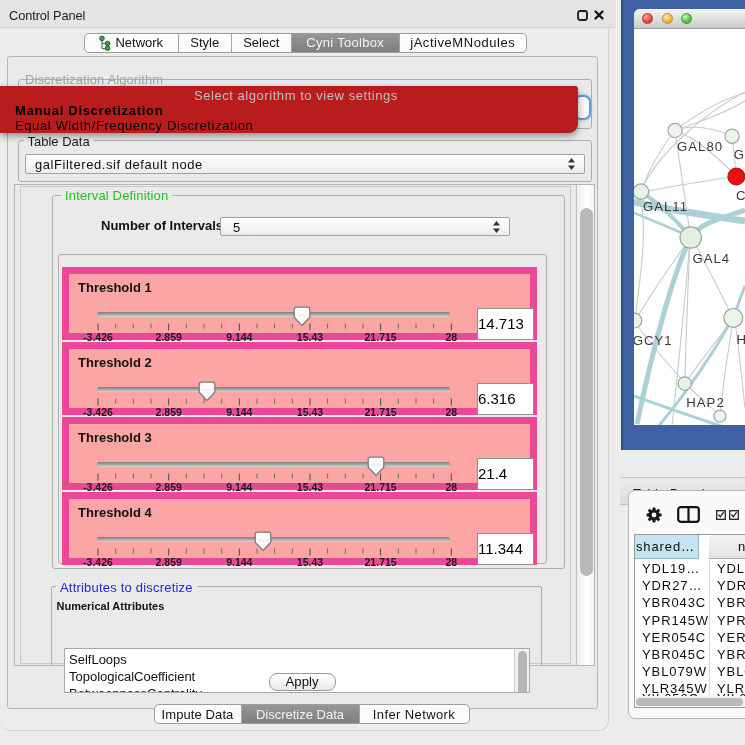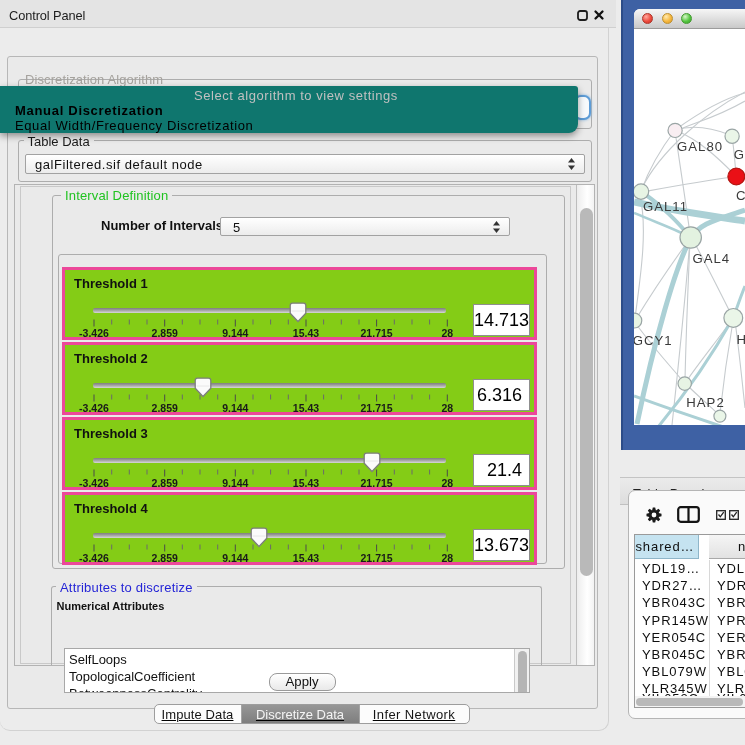--- a/index.html
+++ b/index.html
@@ -19,34 +19,34 @@
 
 #content{left:7px;top:56px;width:591px;height:653px;background:#eaeaea;border:1px solid #b7b7b7;border-radius:3px;}
 
 .grp{position:absolute;border:1px solid #adadad;border-radius:3px;box-shadow:inset 0 0 0 0 #fff;}
 .gtitle{position:absolute;font-size:13px;background:#eaeaea;padding:0 4px;white-space:nowrap;}
 
 .combo{position:absolute;background:linear-gradient(#ffffff,#ececec);border:1px solid #a2a2a2;border-radius:2px;}
 .combo .txt{position:absolute;left:12px;top:50%;transform:translateY(-50%);font-size:13px;color:#101010;white-space:nowrap;}
 .combo svg{position:absolute;right:8px;top:50%;transform:translateY(-50%);}
 
-.tpanel{position:absolute;left:62px;width:475px;height:73px;background:#84cc16;border:3px solid #ec4899;}
+.tpanel{position:absolute;left:62px;width:475px;height:73px;background:#fca5a5;border:7px solid #ec4899;}
 .tlabel{position:absolute;left:9px;top:6px;font-size:13px;font-weight:bold;color:#111;}
 .track{position:absolute;left:28px;top:38px;width:353px;height:5px;border-radius:2px;
  background:linear-gradient(#7f7f7f,#9d9d9d 40%,#d7d7d7);}
 .vbox{position:absolute;left:408px;top:34px;width:57px;height:32px;background:#fff;border:1px solid #8f8f8f;
- font-size:18px;color:#000;text-align:right;line-height:30px;padding-right:7px;}
+ font-size:15px;color:#000;text-align:left;line-height:30px;padding-right:7px;}
 .ticks{position:absolute;left:0;top:0;}
 .tklbl{position:absolute;font-size:10.5px;font-weight:bold;color:#1a1a1a;top:57px;transform:translateX(-50%);white-space:nowrap;}
 .thumb{position:absolute;top:32px;}
 
 .vsb{position:absolute;background:linear-gradient(to right,#ededed,#ffffff 60%,#f3f3f3);}
 .vsb .th{position:absolute;left:2.5px;width:13px;background:#b9b9b9;border-radius:7px;}
 
-#popup{left:0;top:86px;width:578px;height:47px;background:#0f766e;border-radius:0 3px 9px 0;
+#popup{left:0;top:86px;width:578px;height:47px;background:#b91c1c;border-radius:0 3px 9px 0;
  box-shadow:0 3px 7px rgba(0,0,0,.4);z-index:50;}
 
 #blueframe{left:621px;top:0;width:124px;height:450px;background:#3e61a4;border-left:2px solid #2c4c88;}
 #macwin{left:634px;top:9px;width:111px;height:416px;background:#fff;border-radius:6px 0 0 0;}
 #mactb{left:634px;top:9px;width:111px;height:20px;background:linear-gradient(#f6f6f6,#c9c9c9);
  border-radius:6px 0 0 0;border-bottom:1px solid #9c9c9c;}
 .tl{position:absolute;top:12.5px;width:11px;height:11px;border-radius:50%;}
 #tpbar{left:620px;top:477px;width:125px;height:28px;background:linear-gradient(#ebebeb,#dddddd);
  border-top:1px solid #c4c4c4;border-bottom:1px solid #c0c0c0;}
 #tpbar .t{position:absolute;left:13px;top:8px;font-size:13px;letter-spacing:0.35px;color:#222;}
@@ -60,20 +60,32 @@
       <span class="t">Control Panel</span>
  <svg class="abs" style="left:577px;top:10px" width="11" height="11" viewBox="0 0 11 11">
         <rect x="1" y="1" width="9" height="9" rx="2.2" fill="none" stroke="#1c1c1c" stroke-width="1.8"></rect>
       </svg>
  <svg class="abs" style="left:593px;top:9px" width="12" height="12" viewBox="0 0 12 12">
         <path d="M2.5 2.5 L9.5 9.5 M9.5 2.5 L2.5 9.5" stroke="#111" stroke-width="2.3" stroke-linecap="round"></path>
       </svg>
 </div>
 <div class="abs" id="content"></div>
 
+<div class="seg" style="left:84px;top:32.5px;height:20px;">
+ <div class="s" style="width:93.5px;"><svg width="12" height="16" viewBox="0 0 13 17" style="margin-right:4px">
+          <path d="M3.2 4 V14.5 M3.2 9 H8.8 M3.2 14.5 H8.8" stroke="#67707e" stroke-width="1.3" fill="none"></path>
+          <circle cx="3.2" cy="3.5" r="2.5" fill="#42a04b" stroke="#20621f"></circle>
+          <circle cx="9.3" cy="9" r="2.5" fill="#42a04b" stroke="#20621f"></circle>
+          <circle cx="9.3" cy="14.2" r="2.5" fill="#42a04b" stroke="#20621f"></circle>
+        </svg>Network</div>
+ <div class="s" style="width:53.5px">Style</div>
+ <div class="s" style="width:59.5px">Select</div>
+ <div class="s sel" style="width:108.5px;letter-spacing:0.3px;">Cyni Toolbox</div>
+ <div class="s" style="width:125.5px;letter-spacing:0.55px;">jActiveMNodules</div>
+</div>
 
 <div class="grp" style="left:17.5px;top:79px;width:574.5px;height:50px;"></div>
 <div class="gtitle" style="left:21px;top:72px;letter-spacing:0.1px;color:#a5a29d;background:transparent;">Discretization Algorithm</div>
 <div class="abs" style="left:574px;top:95px;width:17px;height:25px;border:2.5px solid #5e9cd6;border-radius:7px;background:#f7fafc;box-shadow:0 0 3px #7fb2de;"></div>
 
 <div class="grp" style="left:17.5px;top:140px;width:574.5px;height:42px;"></div>
 <div class="gtitle" style="left:23.5px;top:133.5px;color:#1a1a1a;">Table Data</div>
 <div class="combo" style="left:25px;top:154px;width:560px;height:20px;">
  <span class="txt" style="letter-spacing:0.55px;left:9px;">galFiltered.sif default node</span>
  <svg width="9" height="13" viewBox="0 0 9 13">
@@ -243,36 +255,36 @@
       <div class="tklbl" style="left:29.0px">-3.426</div>
       <div class="tklbl" style="left:99.7px">2.859</div>
       <div class="tklbl" style="left:170.3px">9.144</div>
       <div class="tklbl" style="left:241.0px">15.43</div>
       <div class="tklbl" style="left:311.6px">21.715</div>
       <div class="tklbl" style="left:382.3px">28</div>
       <svg class="thumb" style="left:185.4px" width="18" height="21" viewBox="0 0 18 21">
         <path d="M3.5 1.2 H14.5 Q16.8 1.2 16.8 3.5 V11.2 L9 19.5 L1.2 11.2 V3.5 Q1.2 1.2 3.5 1.2 Z" fill="#fbfbfb" stroke="#7d7d7d" stroke-width="1.3"></path>
         <path d="M2.6 9 H15.4" stroke="#e8e8e8" stroke-width="1"></path>
       </svg>
-      <div class="vbox">13.673</div>
+      <div class="vbox">11.344</div>
     </div>
 
 <div class="grp" style="left:51px;top:586px;width:491px;height:79px;border-bottom:none;border-radius:3px 3px 0 0;"></div>
 <div class="gtitle" style="left:56px;top:579.5px;letter-spacing:0.2px;color:#2525d6;">Attributes to discretize</div>
 <div class="abs" style="left:56.5px;top:599.5px;font-size:11px;font-weight:bold;color:#111;">Numerical Attributes</div>
 <div class="abs" style="left:63.5px;top:619.5px;width:466.5px;height:45.5px;background:#fff;border:1px solid #a8a8a8;overflow:hidden;margin-top:28px;">
  <div style="position:absolute;left:4.5px;top:2px;font-size:13px;color:#111;line-height:17.05px;">SelfLoops<br>TopologicalCoefficient<br>BetweennessCentrality</div>
  <div style="position:absolute;right:0;top:0;width:15px;height:46px;background:#f1f1f1;border-left:1px solid #c9c9c9;">
         <div style="position:absolute;left:3px;top:2px;width:8.5px;height:60px;background:#b5b5b5;border-radius:5px;"></div>
       </div>
 </div>
 
 <div class="abs" style="left:268.5px;top:672.5px;width:67px;height:18px;background:linear-gradient(#ffffff,#e9e9e9);border:1px solid #9a9a9a;border-radius:8px;text-align:center;font-size:13.2px;line-height:16px;color:#111;">Apply</div>
 
-<div class="seg" style="left:153.5px;top:704px;height:20px;text-decoration:underline;">
+<div class="seg" style="left:153.5px;top:704px;height:20px;">
  <div class="s" style="width:87px;letter-spacing:0.1px;">Impute Data</div>
  <div class="s sel" style="width:118px;">Discretize Data</div>
  <div class="s" style="width:109px;letter-spacing:0.4px;">Infer Network</div>
 </div>
 
 <div class="abs" id="popup">
  <div class="abs" style="left:194px;top:2px;font-size:13px;letter-spacing:0.55px;color:#c0c0c0;">Select algorithm to view settings</div>
  <div class="abs" style="left:15px;top:32px;font-size:13px;letter-spacing:0.6px;color:#000;">Equal Width/Frequency Discretization</div>
  <div class="abs" style="left:15px;top:17px;font-size:13px;font-weight:bold;letter-spacing:0.7px;color:#000;">Manual Discretization</div>
 </div>
@@ -351,21 +363,21 @@
       </svg>
  <svg style="position:absolute;left:87px;top:19px" width="24" height="10" viewBox="0 0 24 10">
         <g fill="none" stroke="#222" stroke-width="1.3">
           <rect x="0.7" y="0.7" width="8.6" height="8.6"></rect>
           <rect x="13.7" y="0.7" width="8.6" height="8.6"></rect>
           <path d="M2.5 4.5 L4.3 6.8 L7.7 2.2"></path>
           <path d="M15.5 4.5 L17.3 6.8 L20.7 2.2"></path>
         </g>
       </svg>
  <div style="position:absolute;left:5px;top:43px;width:130px;height:174px;border:1px solid #9a9a9a;background:#fff;overflow:hidden;">
-  <div style="position:absolute;left:0;top:0;width:64px;height:24px;background:#c5e3f0;border-right:1px solid #8fb6c9;border-bottom:1px solid #8fb6c9;text-align:center;padding-right:3px;line-height:24px;">shared…</div>
+  <div style="position:absolute;left:0;top:0;width:64px;height:24px;background:#c5e3f0;border-right:1px solid #8fb6c9;border-bottom:1px solid #8fb6c9;text-align:right;padding-right:3px;line-height:24px;">shared…</div>
   <div style="position:absolute;left:74px;top:0;width:61px;height:24px;background:linear-gradient(#f5f5f5,#e2e2e2);border-bottom:1px solid #a9a9a9;padding-left:29px;line-height:24px;">n…</div>
   <div style="position:absolute;left:0;top:25px;">
           <div style="height:17.2px;line-height:17.2px;white-space:nowrap;"><span style="display:inline-block;width:74px;padding-left:7px;">YDL19…</span><span style="display:inline-block;padding-left:8px;">YDL194W</span></div>
           <div style="height:17.2px;line-height:17.2px;white-space:nowrap;"><span style="display:inline-block;width:74px;padding-left:7px;">YDR27…</span><span style="display:inline-block;padding-left:8px;">YDR277C</span></div>
           <div style="height:17.2px;line-height:17.2px;white-space:nowrap;"><span style="display:inline-block;width:74px;padding-left:7px;">YBR043C</span><span style="display:inline-block;padding-left:8px;">YBR043C</span></div>
           <div style="height:17.2px;line-height:17.2px;white-space:nowrap;"><span style="display:inline-block;width:74px;padding-left:7px;">YPR145W</span><span style="display:inline-block;padding-left:8px;">YPR145W</span></div>
           <div style="height:17.2px;line-height:17.2px;white-space:nowrap;"><span style="display:inline-block;width:74px;padding-left:7px;">YER054C</span><span style="display:inline-block;padding-left:8px;">YER054C</span></div>
           <div style="height:17.2px;line-height:17.2px;white-space:nowrap;"><span style="display:inline-block;width:74px;padding-left:7px;">YBR045C</span><span style="display:inline-block;padding-left:8px;">YBR045C</span></div>
           <div style="height:17.2px;line-height:17.2px;white-space:nowrap;"><span style="display:inline-block;width:74px;padding-left:7px;">YBL079W</span><span style="display:inline-block;padding-left:8px;">YBL079W</span></div>
           <div style="height:17.2px;line-height:17.2px;white-space:nowrap;"><span style="display:inline-block;width:74px;padding-left:7px;">YLR345W</span><span style="display:inline-block;padding-left:8px;">YLR345W</span></div>

